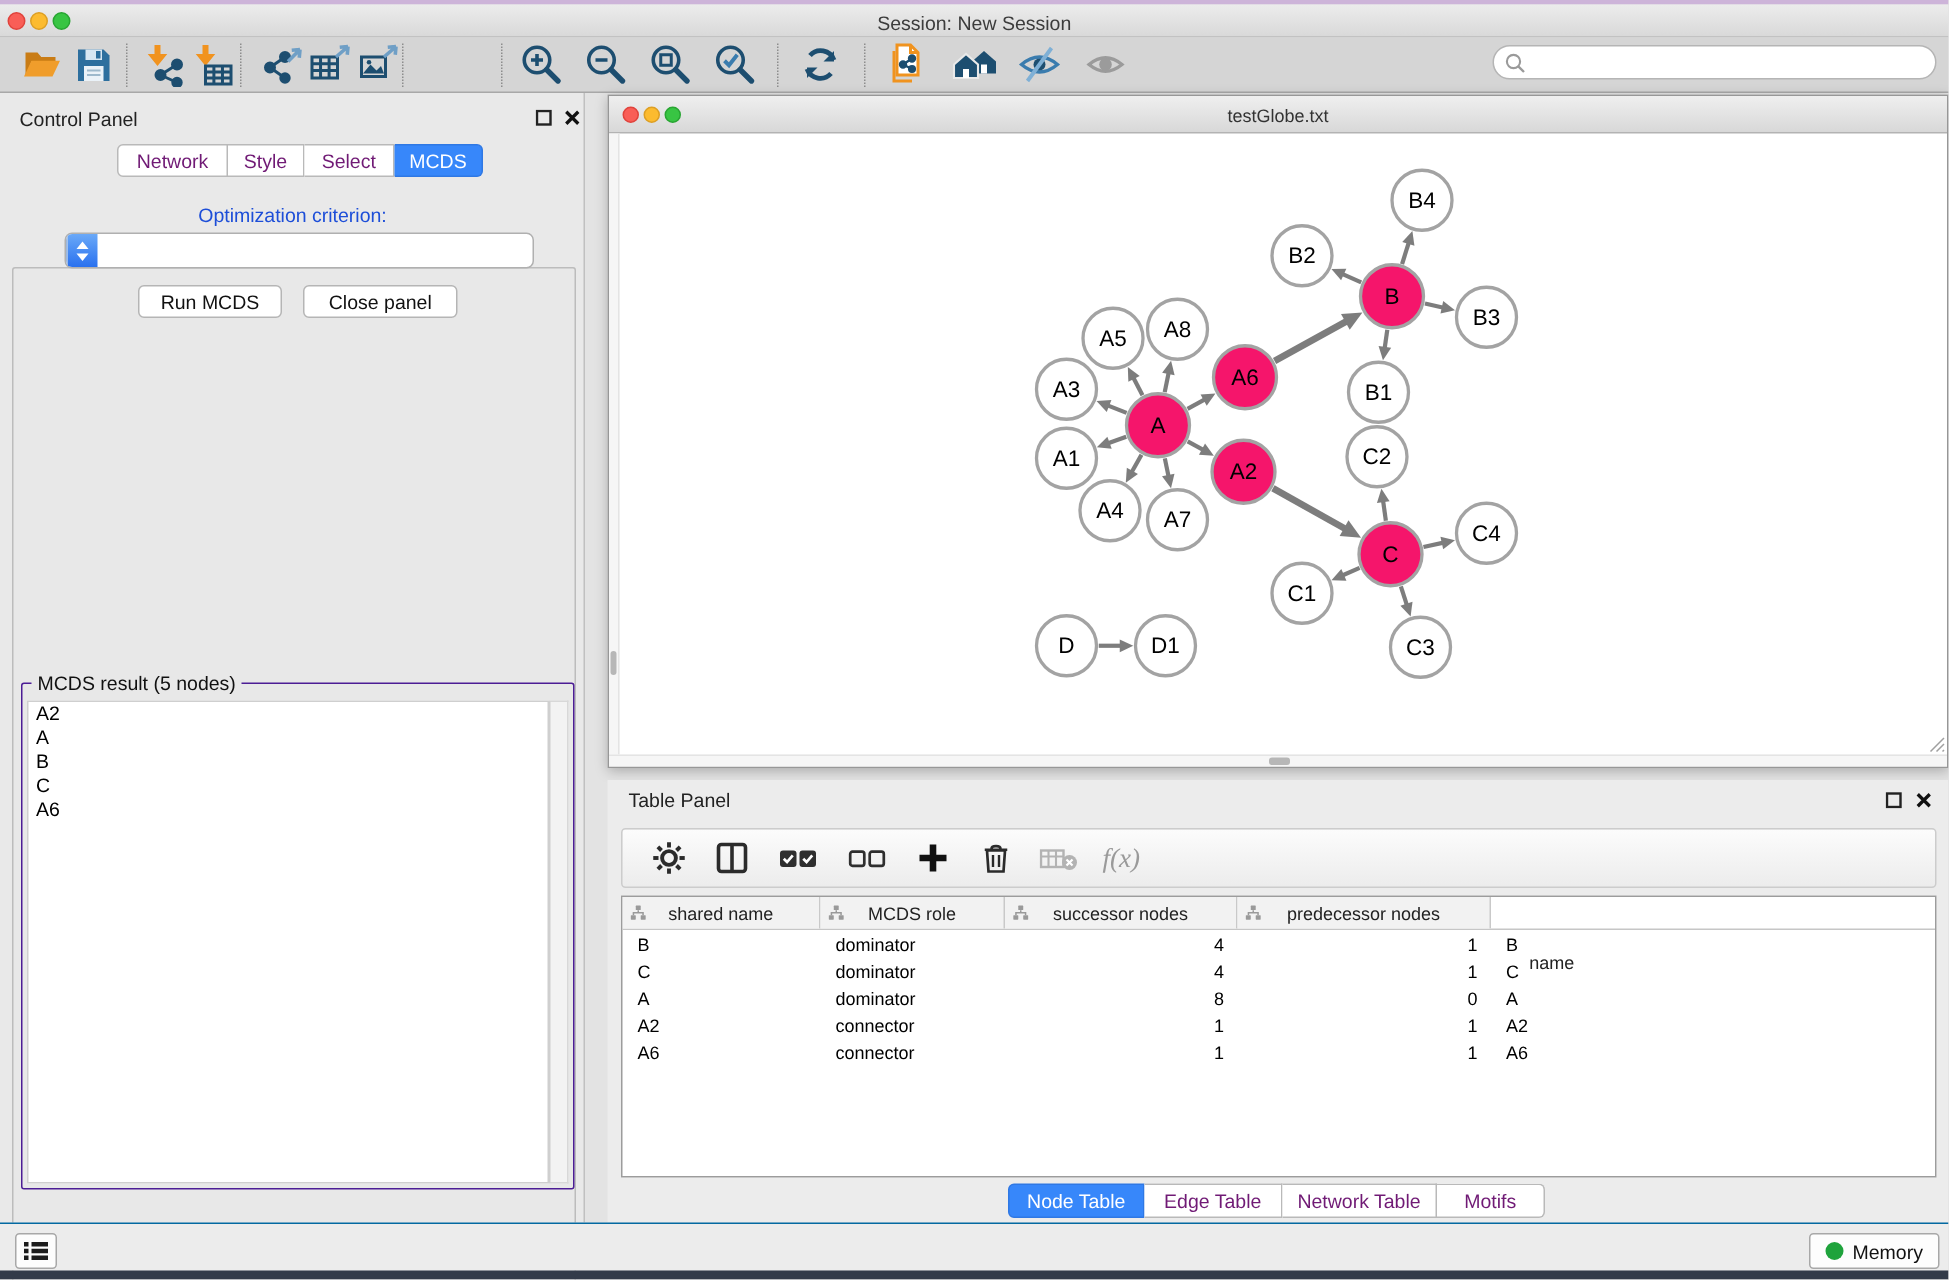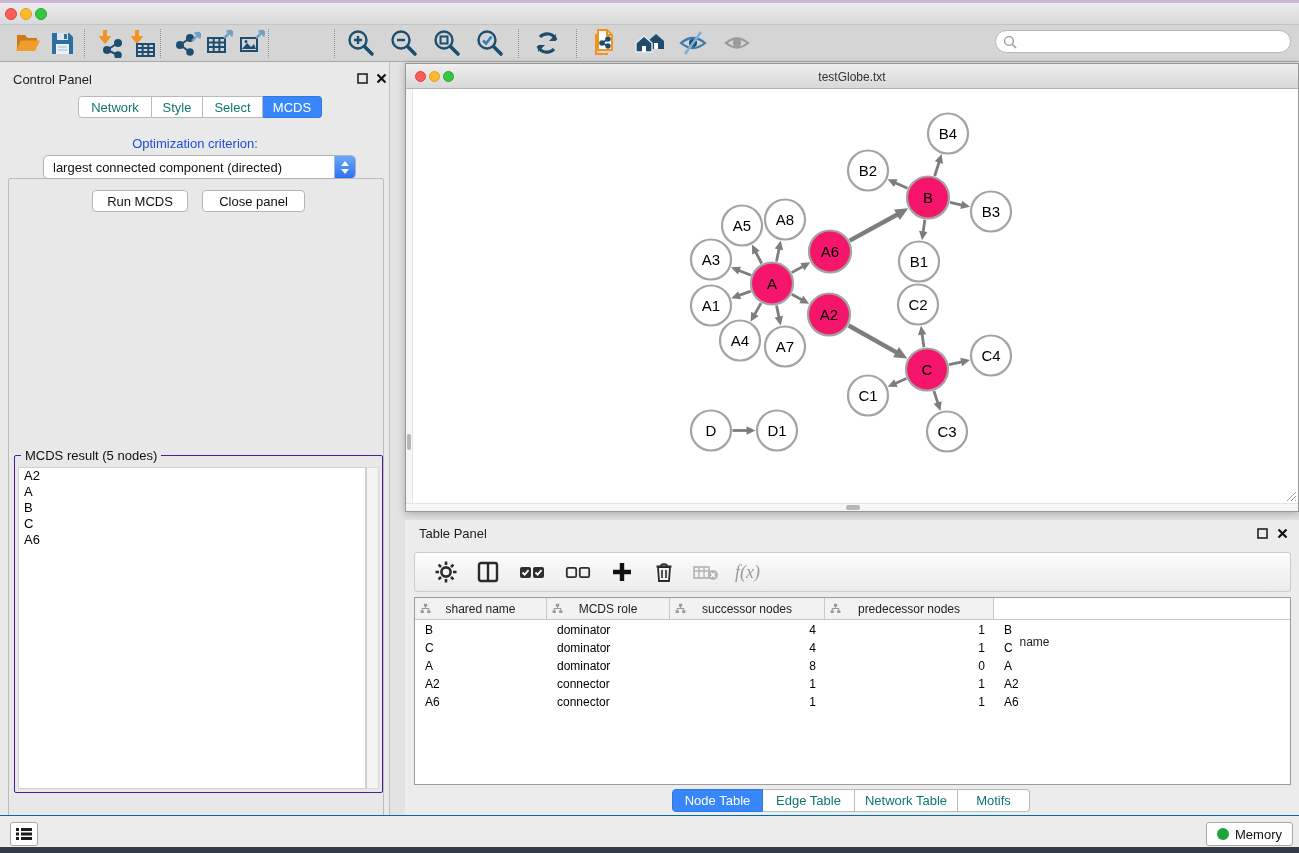--- a/index.html
+++ b/index.html
@@ -17,21 +17,21 @@
   .toolbar{left:0;top:25px;width:1299px;height:37px;background:#d5d5d5;border-bottom:1px solid #a8a8a8}
   .tool-btn{width:34px;height:34px;top:1px;display:flex;align-items:center;justify-content:center}
   .tdiv{top:4px;width:1px;height:29px;border-left:1px dotted #8d8d8d}
   .searchbox{left:995px;top:5px;width:296px;height:23px;background:#fff;border:1px solid #b5b5b5;border-radius:12px;display:flex;align-items:center;padding-left:7px}
   
   .control-panel{left:0;top:62px;width:390px;height:753px;background:#e9e9e9;border-right:1px solid #c0c0c0}
   .panel-head{font-size:13px;color:#222}
   .winbtn{width:13px;height:13px;display:flex;align-items:center;justify-content:center}
   .cp-content{left:8px;top:116px;width:376px;height:686px;border:1px solid #bcbcbc;border-radius:2px;background:#e8e8e8}
   .tabbar{display:flex;height:22px}
-  .tab{font-size:13px;color:#0f766e;background:#fff;border:1px solid #b9b9b9;border-left:none;display:flex;align-items:center;justify-content:center}
+  .tab{font-size:13px;color:#701a75;background:#fff;border:1px solid #b9b9b9;border-left:none;display:flex;align-items:center;justify-content:center}
   .tab:first-child{border-left:1px solid #b9b9b9;border-radius:4px 0 0 4px}
   .tab:last-child{border-radius:0 4px 4px 0}
   .tab.active{background:#3787fa;border-color:#2f78e4;color:#fff}
   .btn{background:#fff;border:1px solid #b5b5b5;border-radius:4px;font-size:13px;color:#111;display:flex;align-items:center;justify-content:center}
   .dropdown{display:flex;background:#fff;border:1px solid #b0b0b0;border-radius:5px;overflow:hidden}
   .dd-text{flex:1;font-size:13px;color:#111;display:flex;align-items:center;padding-left:9px}
   .dd-step{width:21px;background:linear-gradient(#6aa9f8,#2a71ef);display:flex;flex-direction:column;align-items:center;justify-content:center;gap:3px;border-left:1px solid #9cb8dd}
   .chev{width:0;height:0;border-left:4px solid transparent;border-right:4px solid transparent}
   .chev.up{border-bottom:5px solid #fff}
   .chev.down{border-top:5px solid #fff}
@@ -72,20 +72,21 @@
   text{font-family:"Liberation Sans",sans-serif}
 </style>
 </head>
 <body>
 
 <div class="abs desktop-strip-top"></div>
 <div class="abs titlebar">
   <div class="abs tl red" style="left:5px"></div>
   <div class="abs tl yellow" style="left:20px"></div>
   <div class="abs tl green" style="left:35px"></div>
+  <div class="abs app-title">Session: New Session</div>
 </div>
 
 <div class="abs toolbar">
   <div class="abs tool-btn" style="left:11px">
     <svg width="30" height="30" viewBox="0 0 30 30">
       <path d="M4 23 V7 H12 L14.5 10 H24 V13 H8 Z" fill="#c97c15"></path>
       <path d="M3 23 L8 12.5 H27 L22 23 Z" fill="#f09d2b"></path>
     </svg>
   </div>
   <div class="abs tool-btn" style="left:45px">
@@ -246,21 +247,20 @@
   </div>
   <div class="abs cp-content"></div>
   <div class="abs tabbar" style="left:78px;top:34px">
     <div class="tab" style="width:74px">Network</div>
     <div class="tab" style="width:51px">Style</div>
     <div class="tab" style="width:60px">Select</div>
     <div class="tab active" style="width:59px">MCDS</div>
   </div>
   <div class="abs" style="left:0;top:74px;width:390px;text-align:center;font-size:13px;color:#1d4ed8">Optimization criterion:</div>
   <div class="abs dropdown" style="left:43px;top:93px;width:313px;height:24px">
-    <div class="dd-text">largest connected component (directed)</div>
     <div class="dd-step">
       <div class="chev up"></div>
         <div class="chev down"></div>
     </div>
   </div>
   <div class="abs btn" style="left:92px;top:128px;width:96px;height:22px">Run MCDS</div>
   <div class="abs btn" style="left:202px;top:128px;width:103px;height:22px">Close panel</div>
   <div class="abs fieldset" style="left:14px;top:393px;width:369px;height:338px">
     <div class="legend">MCDS result (5 nodes)</div>
     <div class="mcds-list">

